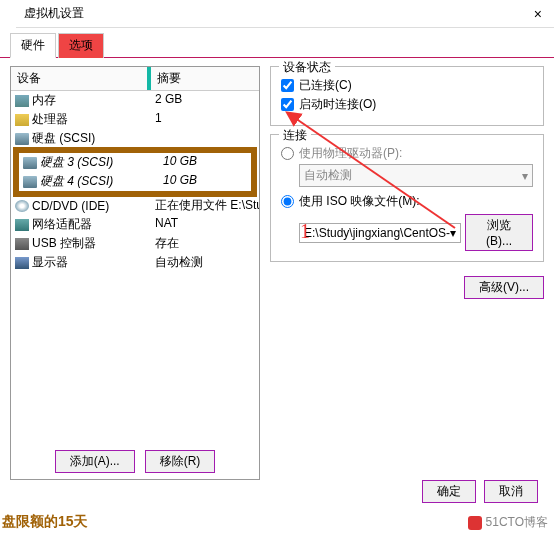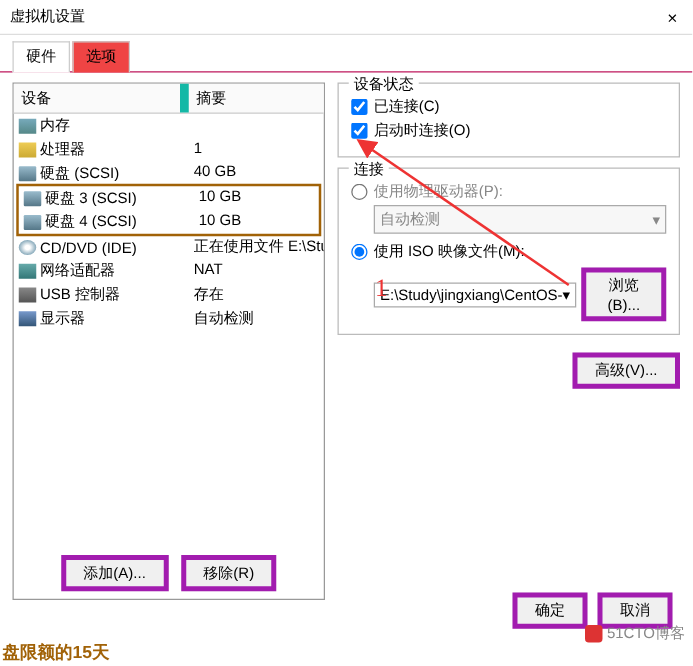--- a/index.html
+++ b/index.html
@@ -1,56 +1,56 @@
 <!DOCTYPE html>
 <html><head>
 <meta charset="utf-8">
 <style>
   * { box-sizing: border-box; font-family: "Microsoft YaHei", "Segoe UI", sans-serif; font-size: 12px; }
   body { margin: 0; width: 554px; height: 533px; background: #fff; position: relative; overflow: hidden; }
-  .titlebar { height: 28px; display: flex; align-items: center; padding: 0 8px; border-bottom: 1px solid #ddd; }
+  .titlebar { height: 28px; display: flex; align-items: center; padding: 0 8px; border-bottom: 1px solid #ddd; margin-left: 16px; }
   .titlebar .spacer { flex: 1; }
   .closex { font-size: 14px; padding: 0 4px; }
   .tabs { display: flex; padding: 4px 10px 0 10px; border-bottom: 1px solid #be185d; gap: 2px; }
   .tab { padding: 3px 10px; border: 1px solid #ccc; border-bottom: none; background: #ef4444; position: relative; top: 1px; }
   .tab.active { background: #fff; border-bottom: 1px solid #fff; }
   .content { display: flex; padding: 8px 10px; gap: 10px; height: 430px; }
   .left { width: 250px; border: 1px solid #999; display: flex; flex-direction: column; }
   .list-header { display: flex; border-bottom: 1px solid #ccc; background: #fafafa; }
-  .col1 { width: 140px; padding: 3px 6px; border-right: 7px solid #14b8a6;}
+  .col1 { width: 140px; padding: 3px 6px; border-right: 4px solid #14b8a6;}
   .col2 { flex: 1; padding: 3px 6px; }
   .list-body { flex: 1; overflow: hidden; }
   .row { display: flex; }
   .row .c1 { width: 140px; padding: 1px 4px; display: flex; align-items: center; gap: 3px; }
   .row .c2 { flex: 1; padding: 1px 4px; white-space: nowrap; overflow: hidden; }
   .ic { width: 14px; height: 12px; display: inline-block; }
   .ic-mem { background: linear-gradient(#7ab,#588); }
   .ic-cpu { background: linear-gradient(#ec5,#ca3); }
   .ic-disk { background: linear-gradient(#9bc,#578); border-radius: 1px; }
   .ic-cd { background: radial-gradient(#fff 20%, #8ab 70%); border-radius: 50%; }
   .ic-net { background: linear-gradient(#6aa,#377); }
   .ic-usb { background: linear-gradient(#888,#555); }
   .ic-disp { background: linear-gradient(#79c,#357); }
-  .hlbox { border: 2px solid #a16207; margin: -1px 2px; }
+  .hlbox { border: 6px solid #a16207; margin: -1px 2px; font-style: italic; }
   .left-btns { display: flex; justify-content: center; gap: 10px; padding: 6px; border-top: 1px solid transparent;}
-  .btn { border: 4px solid #a21caf; background: #f0f0f0; padding: 2px 14px; cursor: default; }
+  .btn { border: 1px solid #a21caf; background: #f0f0f0; padding: 2px 14px; cursor: default; }
   .right { flex: 1; display: flex; flex-direction: column; gap: 8px; }
   .group { border: 1px solid #bbb; padding: 8px 10px 10px 10px; position: relative; }
   .group-title { position: absolute; top: -8px; left: 8px; background: #fff; padding: 0 4px; }
   .chk, .rad { display: flex; align-items: center; gap: 5px; margin: 2px 0; }
   .chk input, .rad input { margin: 0; }
   .select { border: 1px solid #aaa; background: #f7f7f7; padding: 2px 4px; display:flex; justify-content:space-between; align-items:center; }
   .disabled { color: #888; }
   .iso-row { display: flex; gap: 4px; margin-top: 4px; align-items: center; }
   .iso-row .select { flex: 1; background:#fff;}
   .adv-row { display: flex; justify-content: flex-end; margin-top: 6px; }
   .footer { position: absolute; bottom: 30px; right: 16px; display: flex; gap: 8px; }
   .arrow { position: absolute; left: 285px; top: 108px; pointer-events: none; }
   .annot { position: absolute; left: 300px; top: 220px; color: #e33; font-size: 20px; font-family: serif; pointer-events:none;}
-  .watermark { position: absolute; bottom: 18px; right: 6px; color: #888; display: flex; align-items: center; gap: 4px; font-size:11px;}
+  .watermark { position: absolute; bottom: 2px; right: 6px; color: #888; display: flex; align-items: center; gap: 4px; font-size:11px;}
   .wm-logo { width: 14px; height: 14px; background: #d33; border-radius: 3px; display:inline-block;}
   .bgtext { position:absolute; bottom:2px; left:2px; color:#a16207; font-weight:bold; font-size:14px; filter: blur(0.6px);}
 </style>
 </head>
 <body>
 
 <div class="titlebar">
   <span>虚拟机设置</span>
   <span class="spacer"></span>
   <span class="closex">×</span>
@@ -66,34 +66,34 @@
     <div class="list-header">
       <div class="col1">设备</div>
       <div class="col2">摘要</div>
     </div>
     <div class="list-body" id="list-body">
         <div class="row">
           <div class="c1">
             <span class="ic ic-mem"></span>
             <span>内存</span>
           </div>
+          <div class="c2">2 GB</div>
         </div>
         <div class="row">
           <div class="c1">
             <span class="ic ic-cpu"></span>
             <span>处理器</span>
           </div>
           <div class="c2">1</div>
         </div>
         <div class="row">
           <div class="c1">
             <span class="ic ic-disk"></span>
             <span>硬盘 (SCSI)</span>
           </div>
-          <div class="c2">40 GB</div>
         </div>
         <div class="hlbox">
           <div class="row">
             <div class="c1">
               <span class="ic ic-disk"></span>
               <span>硬盘 3 (SCSI)</span>
             </div>
             <div class="c2">10 GB</div>
           </div>
           <div class="row">

